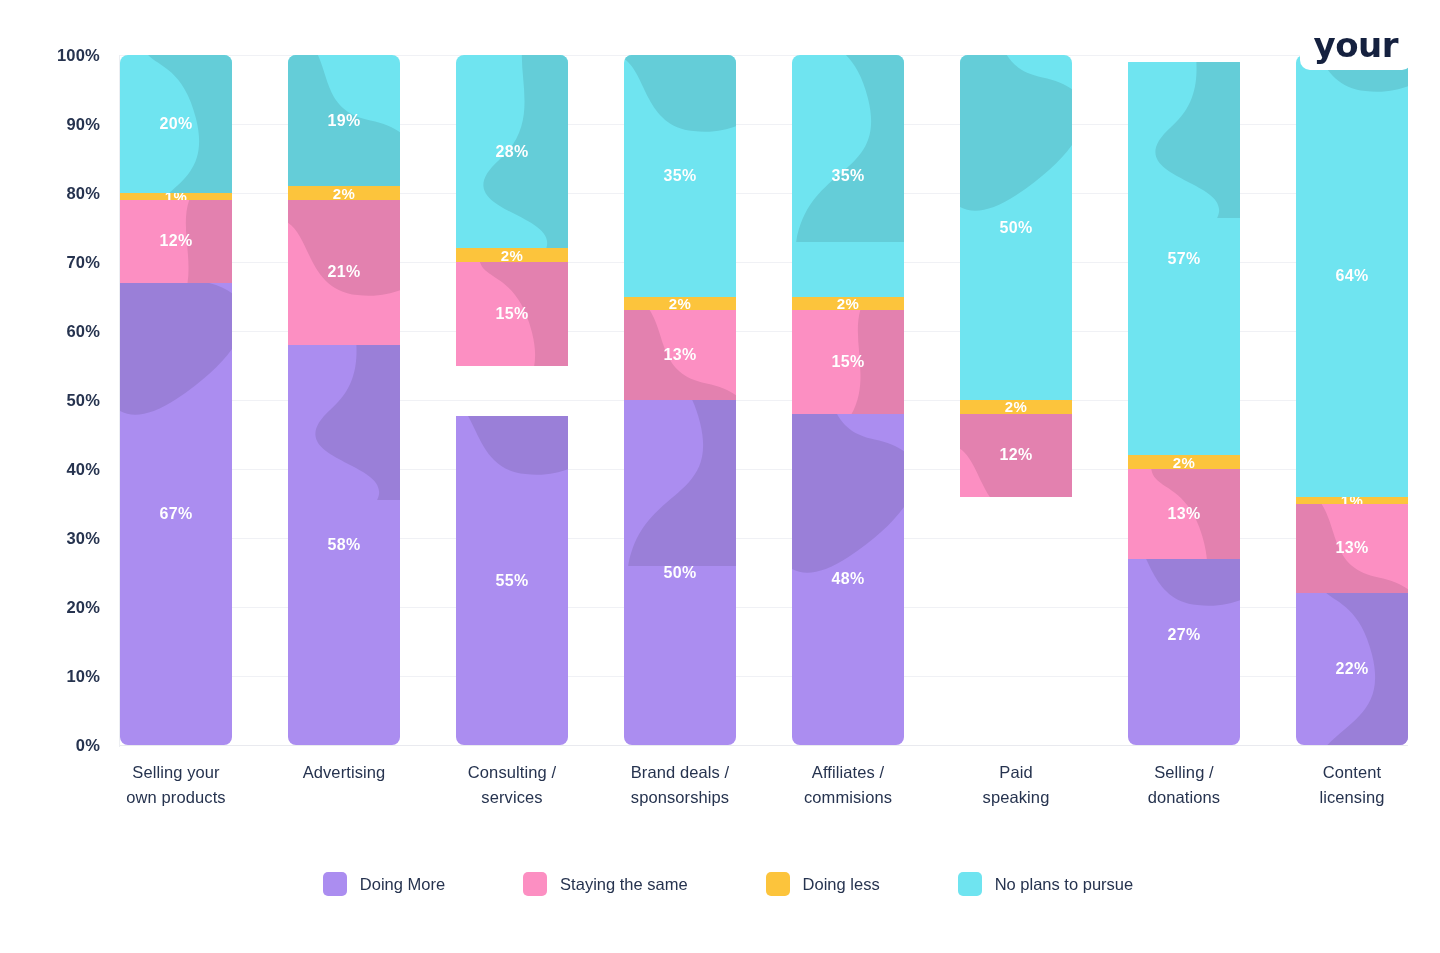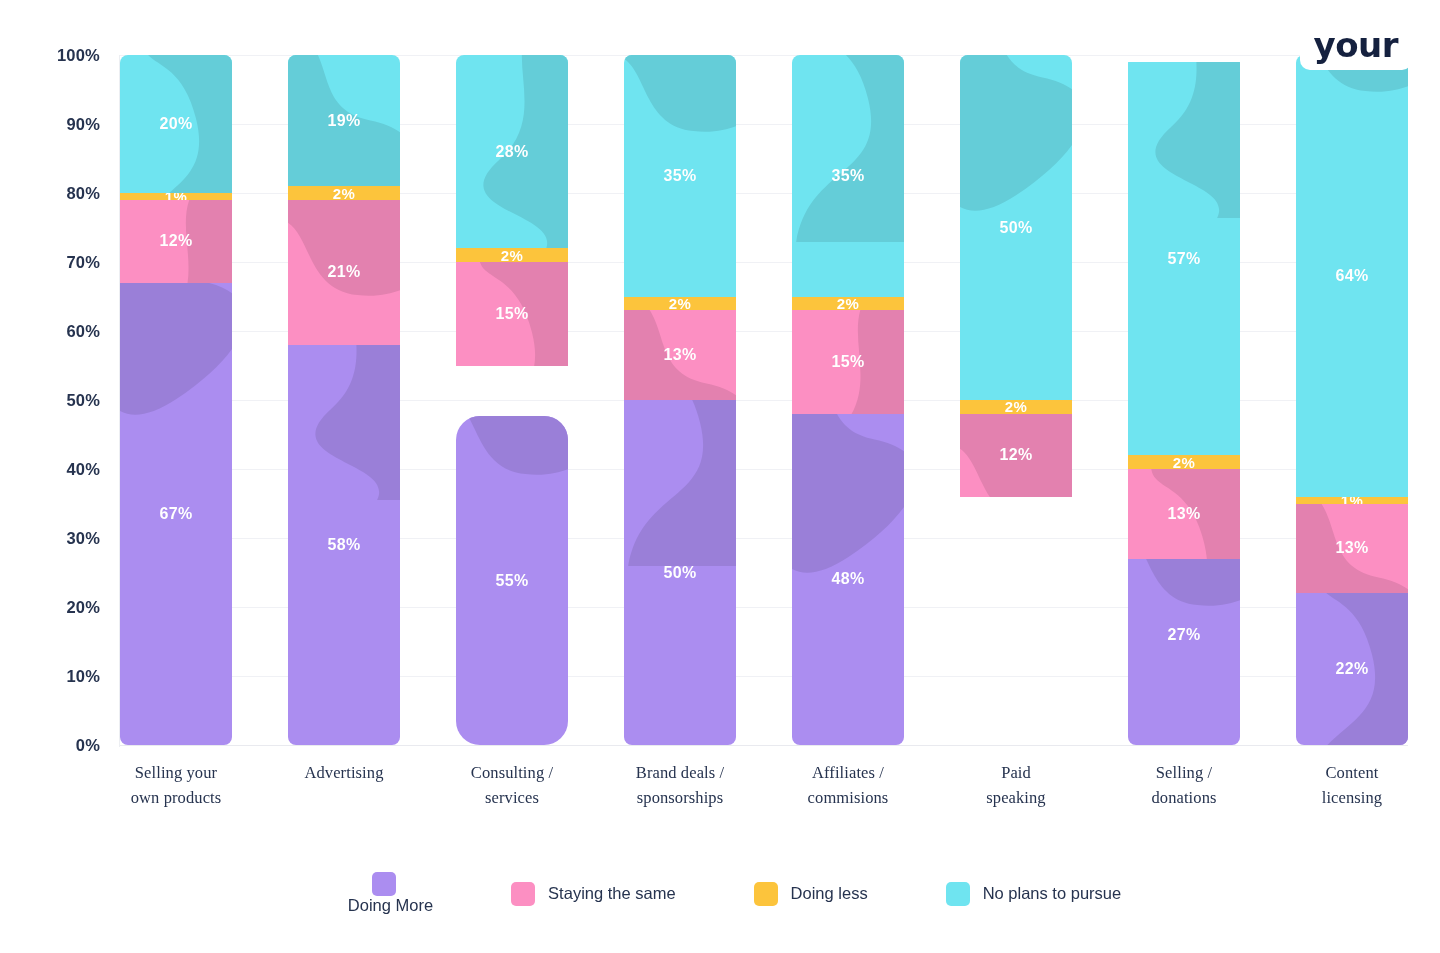--- a/index.html
+++ b/index.html
@@ -78,21 +78,21 @@
     text-shadow: 0 0 1px rgba(0,0,0,.04);
     white-space: nowrap;
   }
   .seg.thin .seg-label { font-size: 15px; }
 
   
   .xlabels { position: absolute; left: 120px; top: 760px; width: 1288px; height: 70px; }
   .xlabel {
     position: absolute; text-align: center;
     font-size: 16.5px; color: #26334f; font-weight: 400;
-    line-height: 25px; letter-spacing: .1px; font-family: Liberation Serif, serif;
+    line-height: 25px; letter-spacing: .1px;
   }
 
   
   .legend {
     position: absolute; left: 0; right: 0; top: 872px;
     display: flex; justify-content: center; align-items: center;
     gap: 0;
   }
   .legend-item { display: flex; align-items: center; }
   .legend-swatch {
@@ -185,21 +185,21 @@
             <div class="seg" style="background: rgb(111, 228, 240); height: 131.1px; bottom: 558.9px;">
               <svg class="blobs" viewBox="0 0 120 180" preserveAspectRatio="none">
                 <path d="M 10 -5 C 60 10, 30 60, 80 70 S 120 120, 60 160 S -10 130, 5 90 Z" fill="rgb(100,205,216)"></path>
               </svg>
               <span class="seg-label">19%</span>
             </div>
           </div>
         </div>
         <div class="bar-col" style="left: 336px; width: 112px;">
           <div class="bar">
-            <div class="seg" style="background: rgb(171, 141, 240); height: 329px; bottom: 0px; border-radius: 24px;">
+            <div class="seg" style="background: rgb(171, 141, 240); height: 329px; bottom: 0px;">
               <svg class="blobs" viewBox="0 0 120 180" preserveAspectRatio="none">
                 <path d="M -10 40 C 40 20, 20 90, 70 95 S 120 60, 130 110 L 130 -10 L -10 -10 Z" fill="rgb(154,127,216)"></path>
               </svg>
               <span class="seg-label">55%</span>
             </div>
             <div class="seg" style="background: rgb(252, 143, 194); height: 103.5px; bottom: 379.5px;">
               <svg class="blobs" viewBox="0 0 120 180" preserveAspectRatio="none">
                 <path d="M 20 180 C 30 120, 90 130, 75 70 S 20 40, 40 -10 L 130 -10 L 130 190 Z" fill="rgb(227,129,175)"></path>
               </svg>
               <span class="seg-label">15%</span>
@@ -365,21 +365,21 @@
         <div>Selling /</div>
         <div>donations</div>
       </div>
       <div class="xlabel" style="left: 1152px; width: 160px;">
         <div>Content</div>
         <div>licensing</div>
       </div>
     </div>
 
   <div class="legend" id="legend">
-      <div class="legend-item" style="margin-left: 16px; flex-direction: column;">
+      <div class="legend-item" style="margin-left: 16px;">
         <div class="legend-swatch" style="background: rgb(171, 141, 240);"></div>
         <div class="legend-label">Doing More</div>
       </div>
       <div class="legend-item" style="margin-left: 78px;">
         <div class="legend-swatch" style="background: rgb(252, 143, 194);"></div>
         <div class="legend-label">Staying the same</div>
       </div>
       <div class="legend-item" style="margin-left: 78px;">
         <div class="legend-swatch" style="background: rgb(252, 196, 60);"></div>
         <div class="legend-label">Doing less</div>

